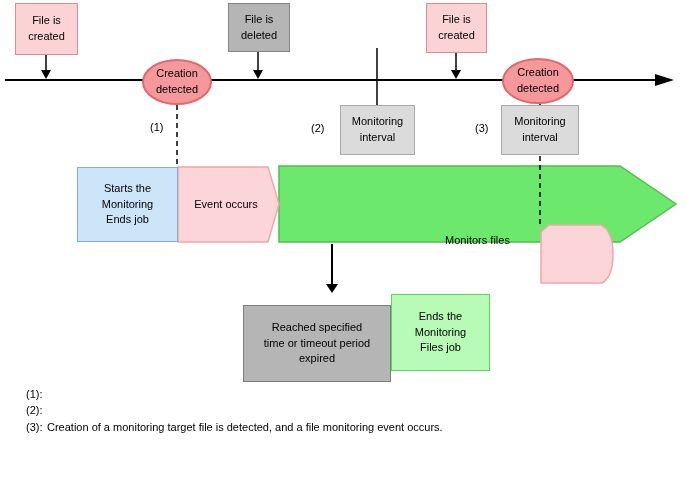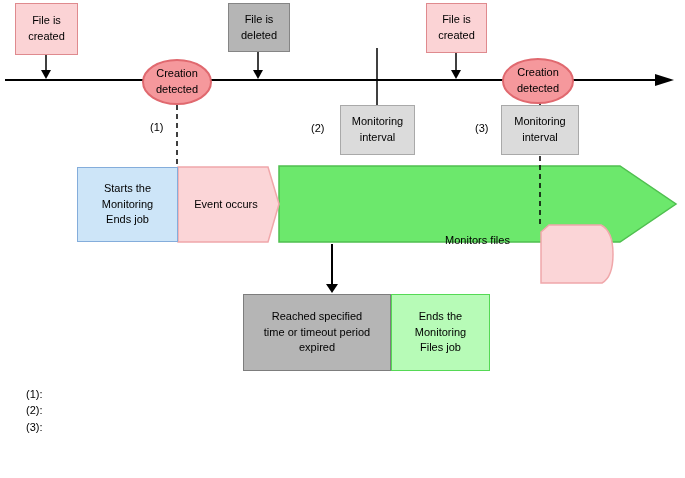--- a/index.html
+++ b/index.html
@@ -90,32 +90,33 @@
   <div class="marker" style="left:150px; top:121px;">(1)</div>
   <div class="marker" style="left:311px; top:122px;">(2)</div>
   <div class="marker" style="left:475px; top:122px;">(3)</div>
 
   <div class="box bluebox" style="left:77px; top:167px; width:101px; height:75px;">Starts the
 Monitoring
 Ends job</div>
   <div class="overlay" style="left:180px; top:167px; width:92px; height:75px;">Event occurs</div>
   <div class="overlay" style="left:279px; top:166px; width:397px; height:92px;margin-top:29px;">Monitors files</div>
 
-  <div class="box timeoutbox" style="left:243px; top:294px; width:148px; height:77px;">Reached specified
+  <div class="box timeoutbox" style="left:243px; top:305px; width:148px; height:77px;">Reached specified
 time or timeout period
 expired</div>
   <div class="box endbox" style="left:391px; top:294px; width:99px; height:77px;">Ends the
 Monitoring
 Files job</div>
 
   <div id="notes">
     <div class="note">
       <span class="note-label">(1):</span>
     </div>
     <div class="note">
       <span class="note-label">(2):</span>
     </div>
     <div class="note">
       <span class="note-label">(3):</span>
+      <span class="note-text">Creation of a monitoring target file is detected, and a file monitoring event occurs.</span>
     </div>
   </div>
 
 </div>
 
 </body></html>

